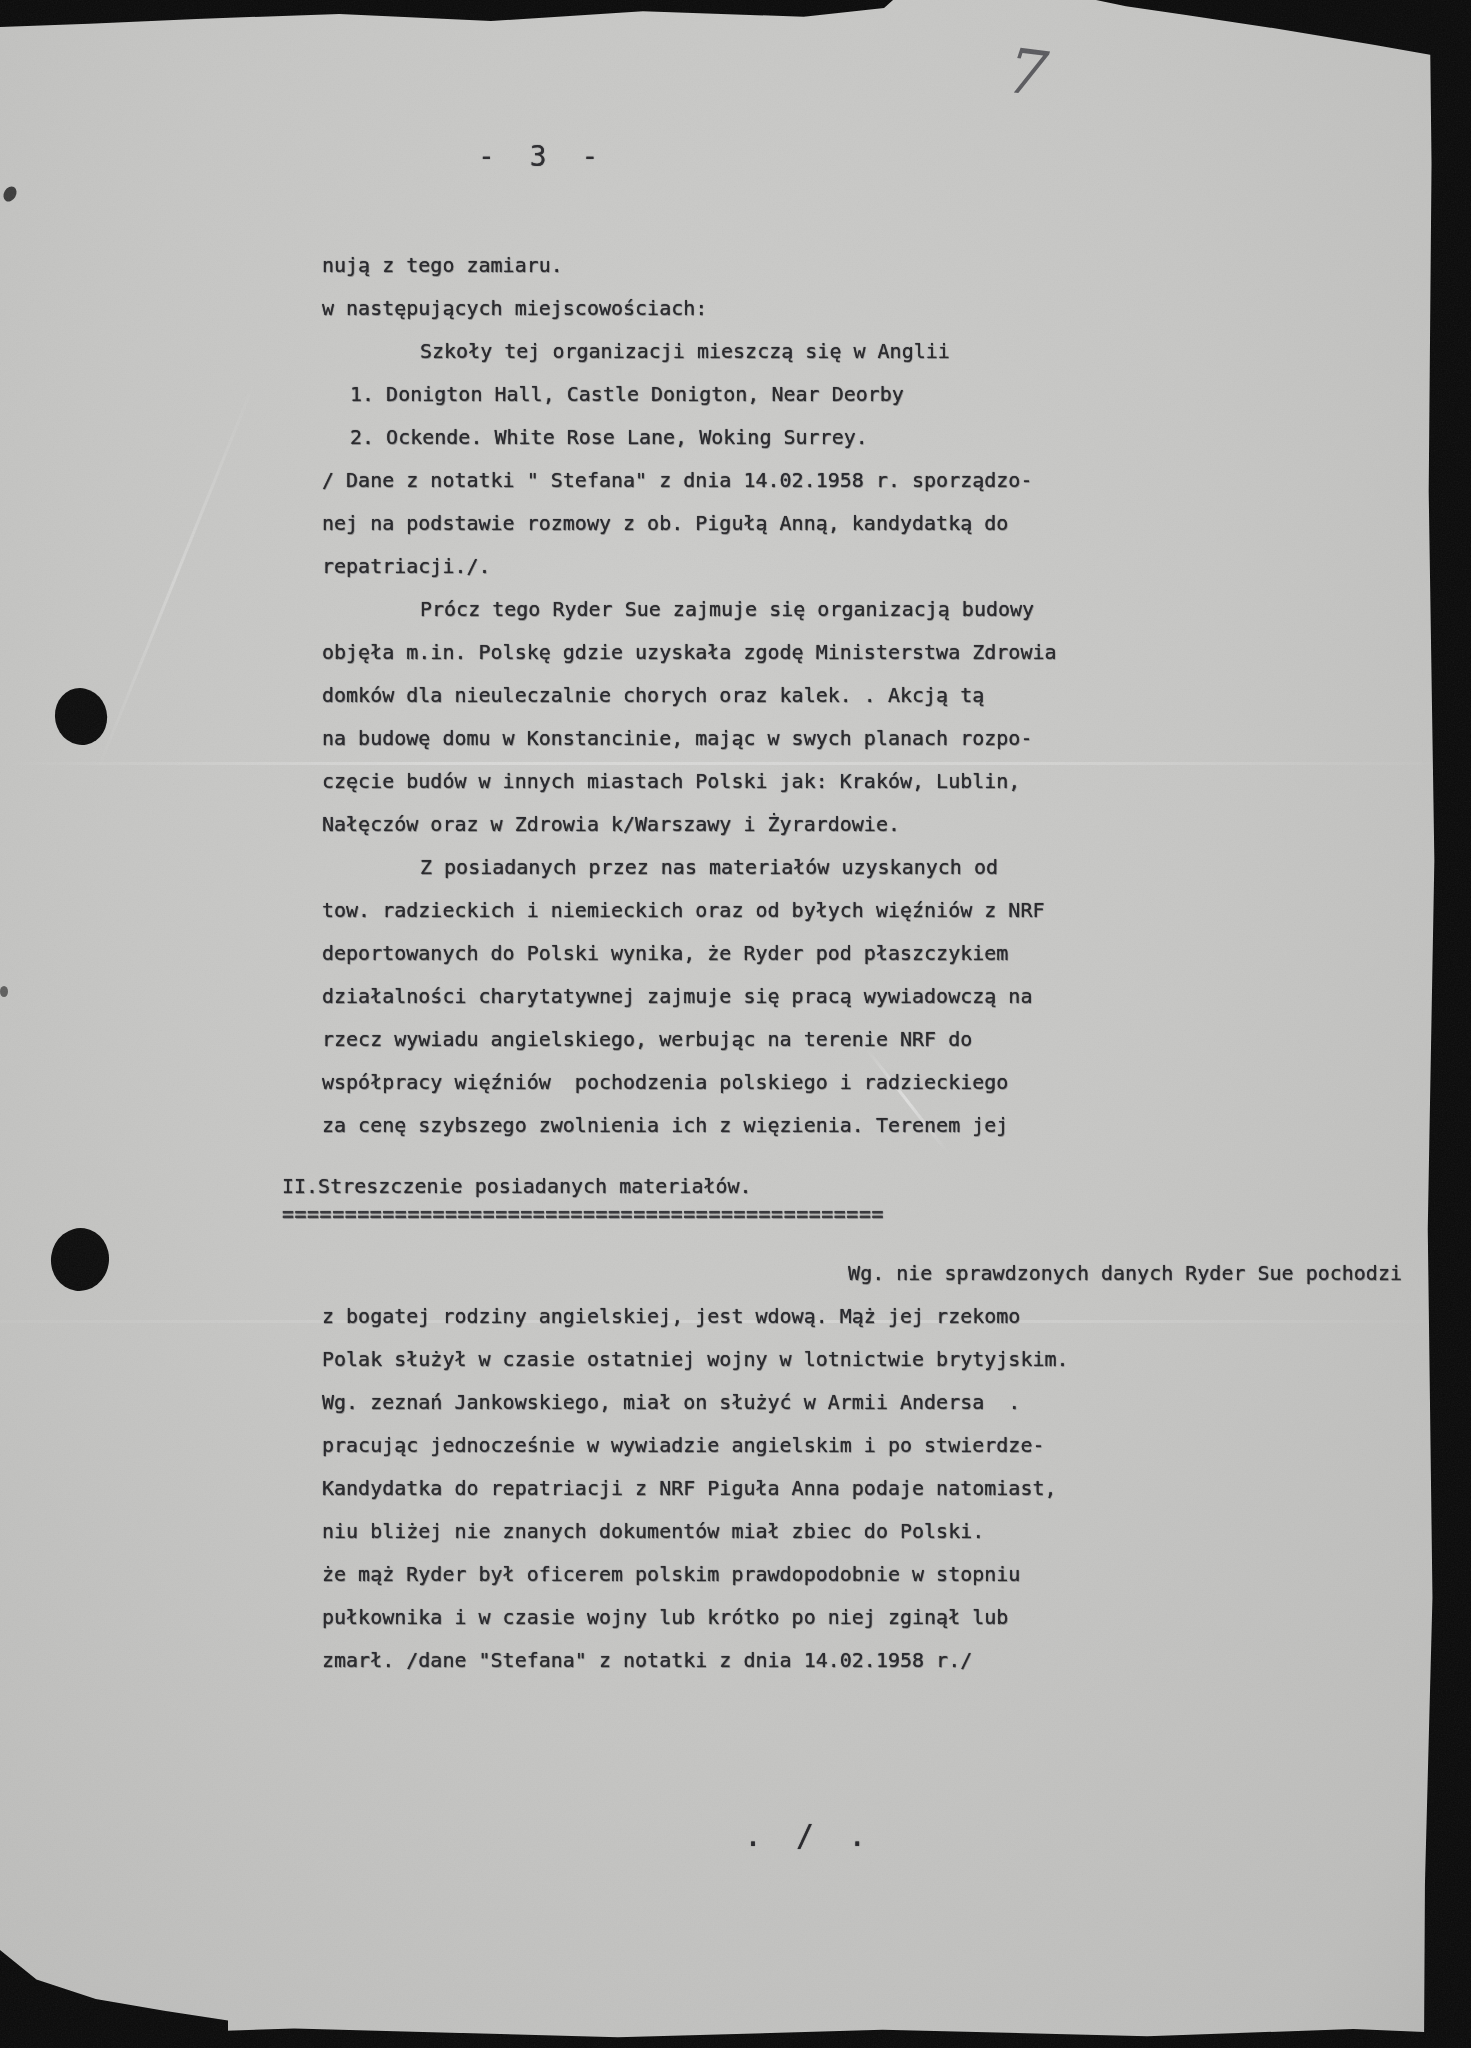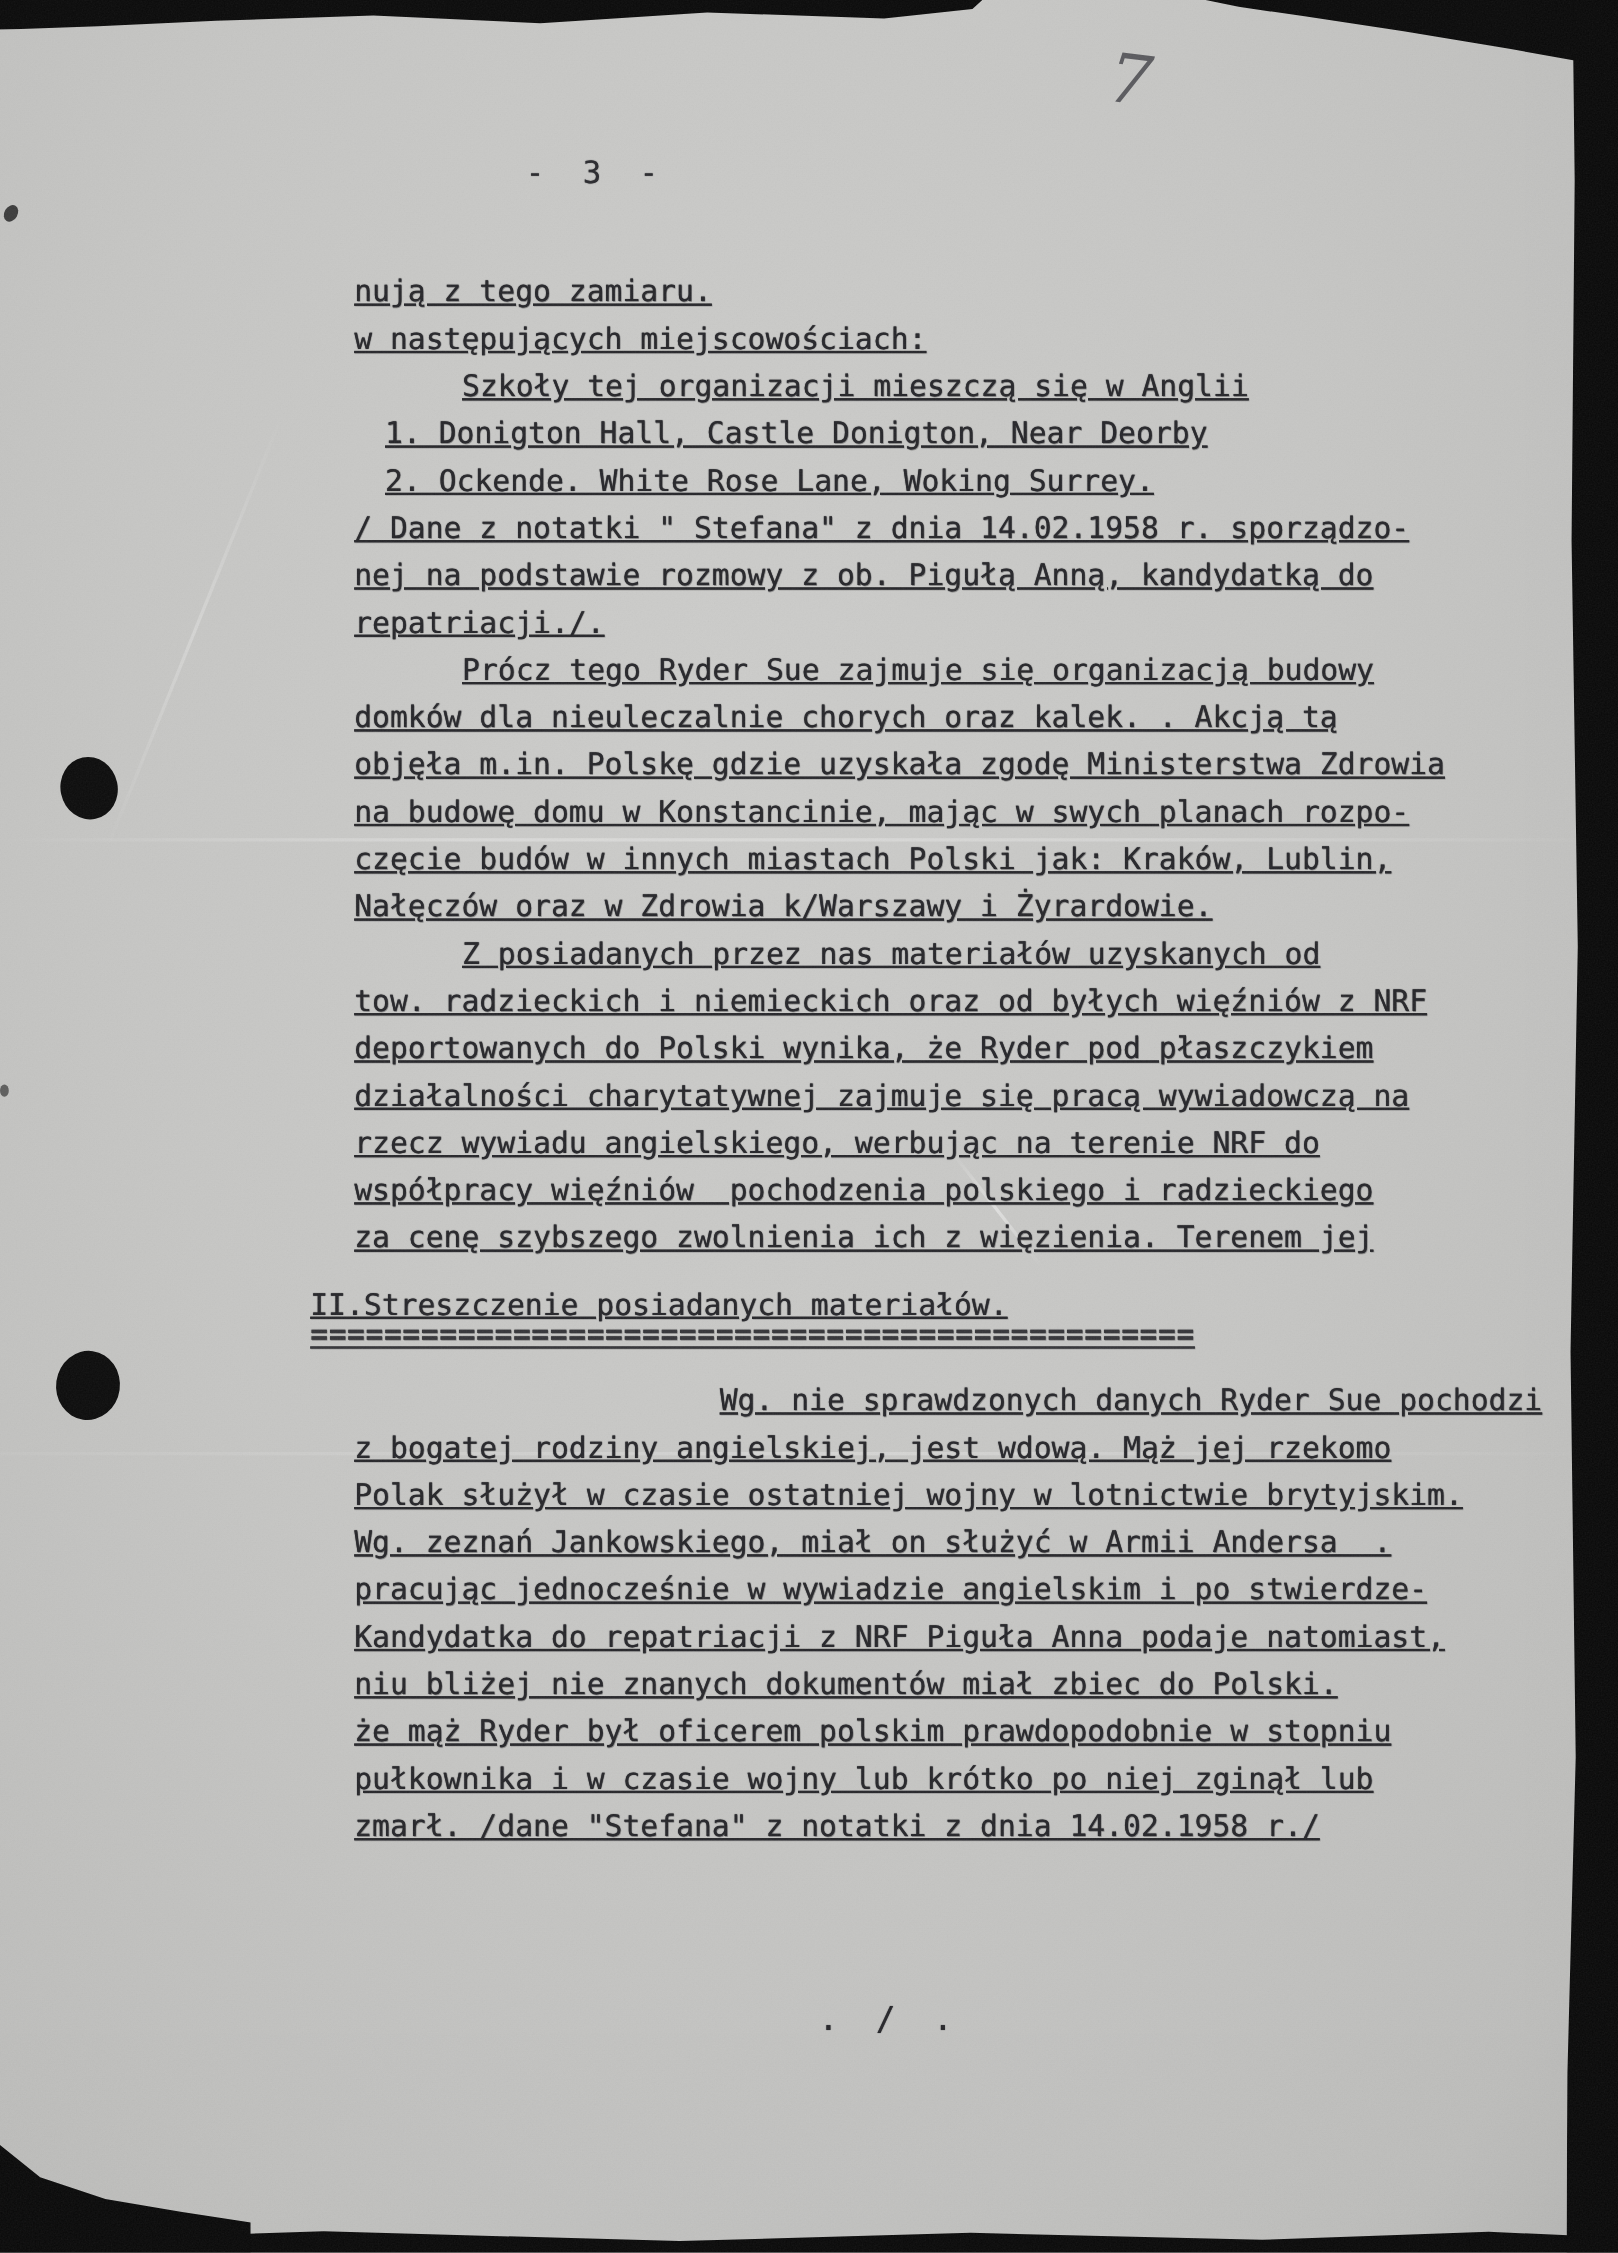--- a/index.html
+++ b/index.html
@@ -6,24 +6,23 @@
   .page{
     position:relative;
     width:1471px;height:2048px;
     overflow:hidden;
     background:radial-gradient(ellipse at 45% 32%, #ccccca 0%, #c6c6c4 48%, #bdbdbb 88%, #b4b4b2 100%);
     font-family:"DejaVu Sans Mono", "Liberation Mono", monospace;
   }
   
   .textcol{
     position:absolute;left:322px;top:244px;width:1080px;
-    font-size:27px;line-height:43px;color:#26262a;
+    font-size:20px;line-height:43px;color:#26262a;
     text-shadow:0 0 1px rgba(30,30,34,.85), .6px .6px 0 rgba(30,30,34,.30);
     z-index:3;
-    text-decoration:underline;
   }
   .line{white-space:pre;}
   .para{padding-left:98px;}
   .list{padding-left:28px;}
   .outdent{margin-left:-40px;}
   .heading-line{margin-top:18px;}
   .underline-row{line-height:24px;margin-top:-6px;letter-spacing:.5px;font-weight:bold;opacity:.9;}
   .sec2-gap{margin-top:26px;text-align:right;}
   .page-number{
     position:absolute;left:478px;top:140px;
@@ -87,22 +86,22 @@
   <div class="textcol">
     <div class="line">nują z tego zamiaru.</div>
     <div class="line">w następujących miejscowościach:</div>
     <div class="line para">Szkoły tej organizacji mieszczą się w Anglii</div>
     <div class="line list">1. Donigton Hall, Castle Donigton, Near Deorby</div>
     <div class="line list">2. Ockende. White Rose Lane, Woking Surrey.</div>
     <div class="line">/ Dane z notatki " Stefana" z dnia 14.02.1958 r. sporządzo-</div>
     <div class="line">nej na podstawie rozmowy z ob. Pigułą Anną, kandydatką do</div>
     <div class="line">repatriacji./.</div>
     <div class="line para">Prócz tego Ryder Sue zajmuje się organizacją budowy</div>
+    <div class="line">objęła m.in. Polskę gdzie uzyskała zgodę Ministerstwa Zdrowia</div>
     <div class="line">domków dla nieuleczalnie chorych oraz kalek. . Akcją tą</div>
-    <div class="line">objęła m.in. Polskę gdzie uzyskała zgodę Ministerstwa Zdrowia</div>
     <div class="line">na budowę domu w Konstancinie, mając w swych planach rozpo-</div>
     <div class="line">częcie budów w innych miastach Polski jak: Kraków, Lublin,</div>
     <div class="line">Nałęczów oraz w Zdrowia k/Warszawy i Żyrardowie.</div>
     <div class="line para">Z posiadanych przez nas materiałów uzyskanych od</div>
     <div class="line">tow. radzieckich i niemieckich oraz od byłych więźniów z NRF</div>
     <div class="line">deportowanych do Polski wynika, że Ryder pod płaszczykiem</div>
     <div class="line">działalności charytatywnej zajmuje się pracą wywiadowczą na</div>
     <div class="line">rzecz wywiadu angielskiego, werbując na terenie NRF do</div>
     <div class="line">współpracy więźniów  pochodzenia polskiego i radzieckiego</div>
     <div class="line">za cenę szybszego zwolnienia ich z więzienia. Terenem jej</div>

